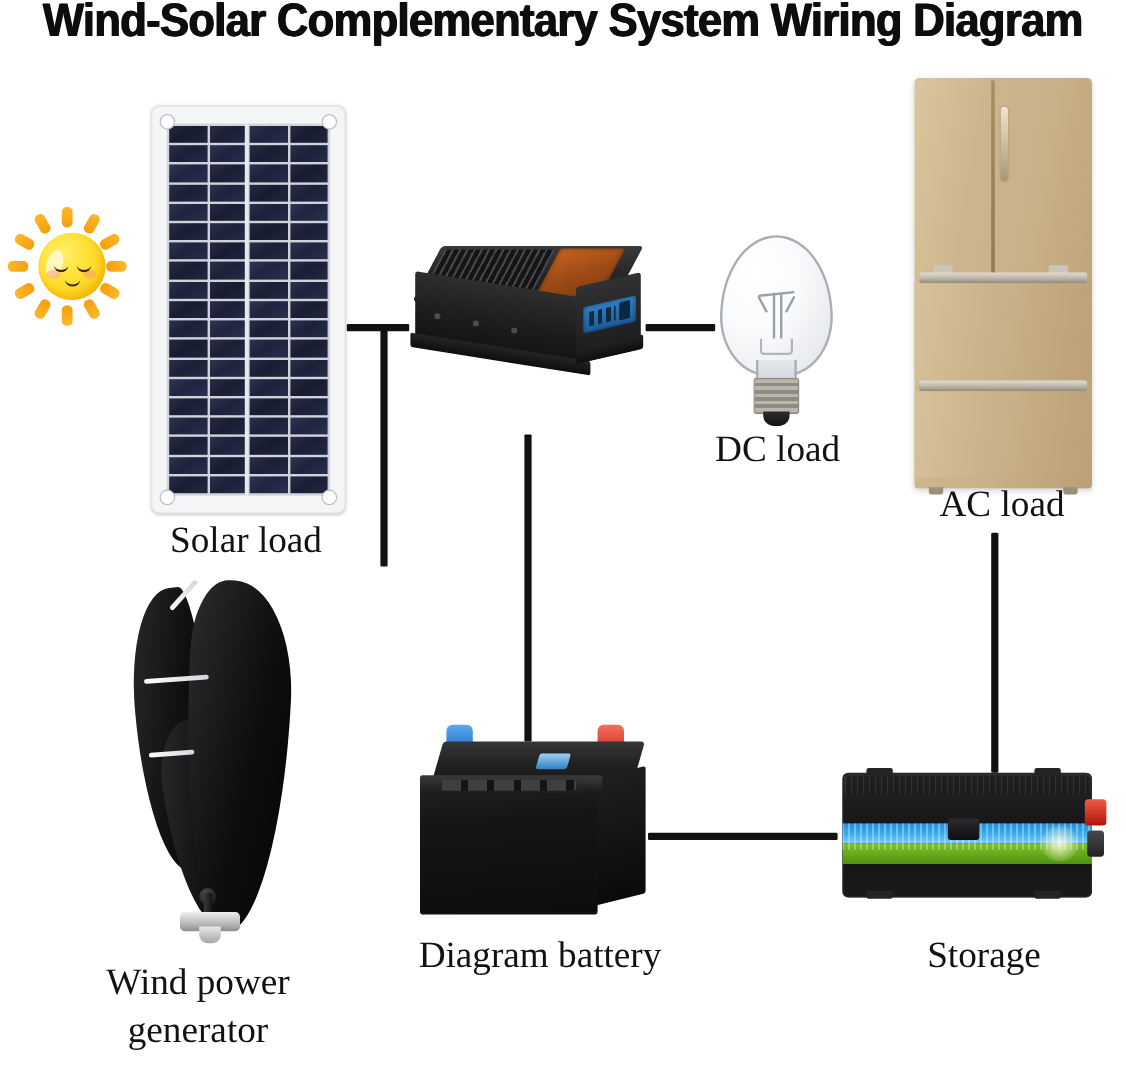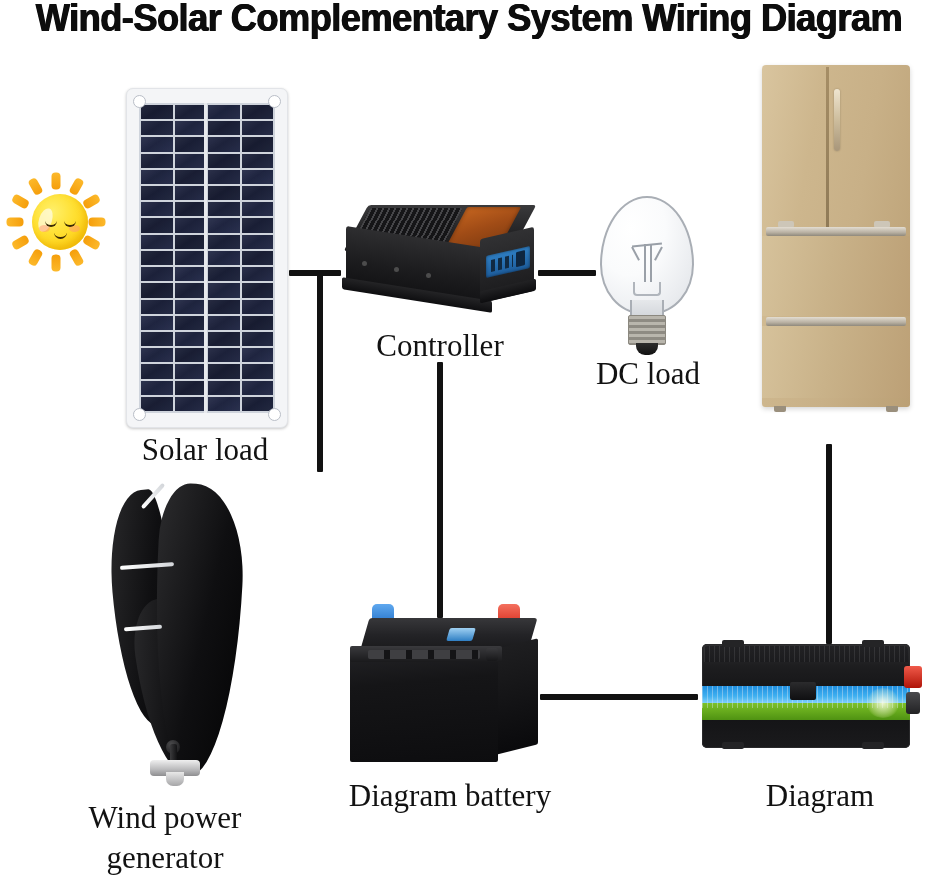--- a/index.html
+++ b/index.html
@@ -322,21 +322,20 @@
     <div id="ctl-lcd">
       <div class="digits"></div>
       <div class="big"></div>
     </div>
     <div class="ctl-screw" style="left:22px;top:56px;"></div>
     <div class="ctl-screw" style="left:54px;top:62px;"></div>
     <div class="ctl-screw" style="left:86px;top:68px;"></div>
     <div id="ctl-foot"></div>
     <div id="ctl-foot2"></div>
   </div>
-  <div class="lbl ctr" style="left:330px;top:328px;width:220px;">Controller</div>
 
   <div id="bulb">
     <div class="glass"></div>
     <div class="support"></div>
     <div class="fil" style="left:40px;top:48px;width:30px;height:2px;transform:rotate(-6deg);"></div>
     <div class="fil" style="left:40px;top:50px;width:15px;height:2px;transform:rotate(62deg);transform-origin:left;"></div>
     <div class="fil" style="left:70px;top:50px;width:15px;height:2px;transform:rotate(118deg);transform-origin:left;"></div>
     <div class="fil" style="left:52px;top:48px;width:2px;height:38px;"></div>
     <div class="fil" style="left:58px;top:48px;width:2px;height:38px;"></div>
     <div class="neck"></div>
@@ -350,20 +349,21 @@
     <div class="handle"></div>
     <div class="tab t1"></div>
     <div class="tab t2"></div>
     <div class="rail r1"></div>
     <div class="drawer d1"></div>
     <div class="rail r2"></div>
     <div class="drawer d2"></div>
     <div class="foot f1"></div>
     <div class="foot f2"></div>
   </div>
+  <div class="lbl ctr" style="left:740px;top:402px;width:190px;">AC load</div>
 
   <div id="turbine">
     <div class="blade" id="tb-back"></div>
     <div class="blade" id="tb-mid"></div>
     <div class="blade" id="tb-front"></div>
     <div class="strip s3"></div>
     <div class="strip s1"></div>
     <div class="strip s2"></div>
     <div class="hubdot"></div>
     <div class="hubrod"></div>
@@ -396,21 +396,21 @@
       <div id="inv-glow"></div>
     </div>
     <div id="inv-notch"></div>
     <div id="inv-red"></div>
     <div id="inv-grey"></div>
     <div class="inv-tab" id="inv-t1"></div>
     <div class="inv-tab" id="inv-t2"></div>
     <div class="inv-tab" id="inv-t3"></div>
     <div class="inv-tab" id="inv-t4"></div>
   </div>
-  <div class="lbl ctr" style="left:720px;top:778px;width:200px;">Diagram</div>
+  <div class="lbl ctr" style="left:720px;top:778px;width:200px;">Storage</div>
 
   <div class="wire h" style="left:289px;top:270px;width:52px;"></div>
   <div class="wire v" style="left:317px;top:270px;height:202px;"></div>
 
   <div class="wire h" style="left:538px;top:270px;width:58px;"></div>
 
   <div class="wire v" style="left:437px;top:362px;height:256px;"></div>
 
   <div class="wire h" style="left:540px;top:694px;width:158px;"></div>
 

